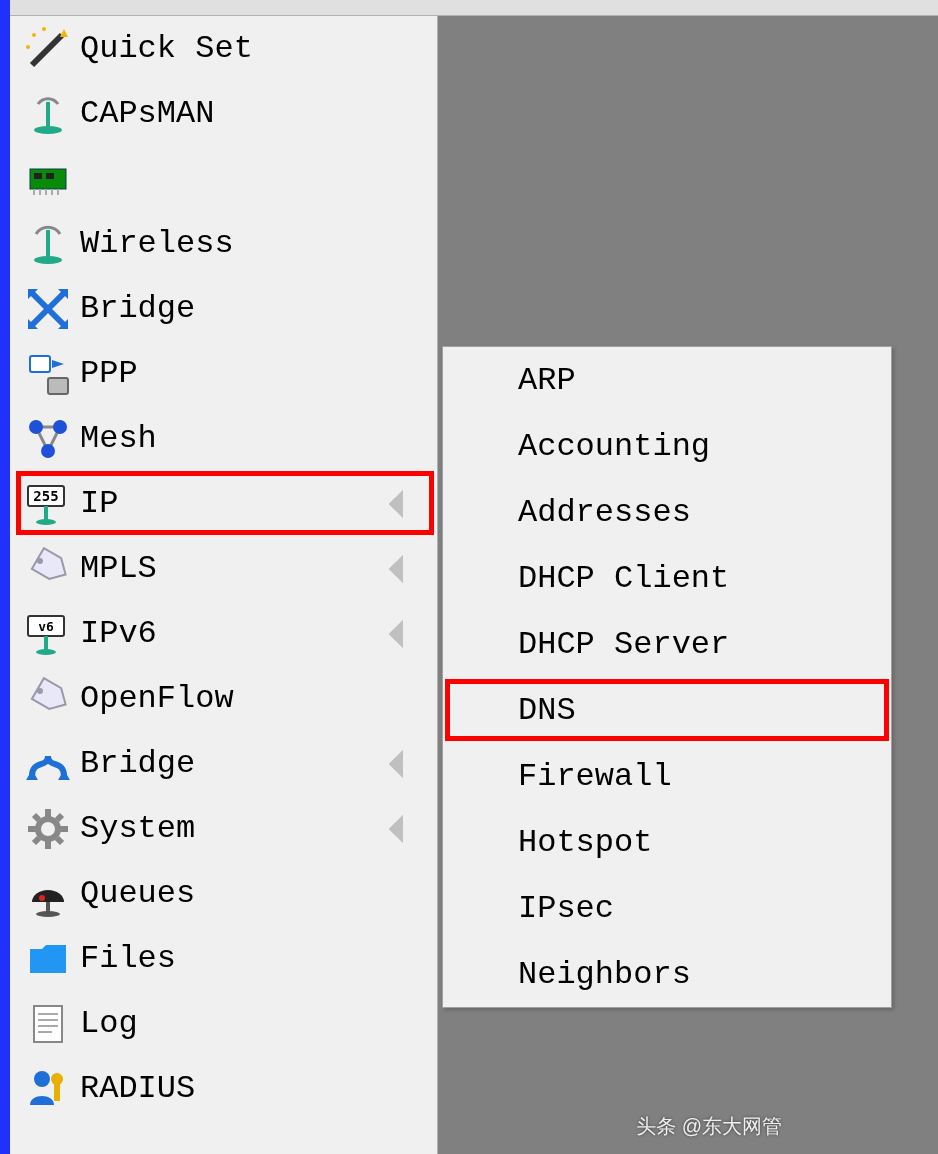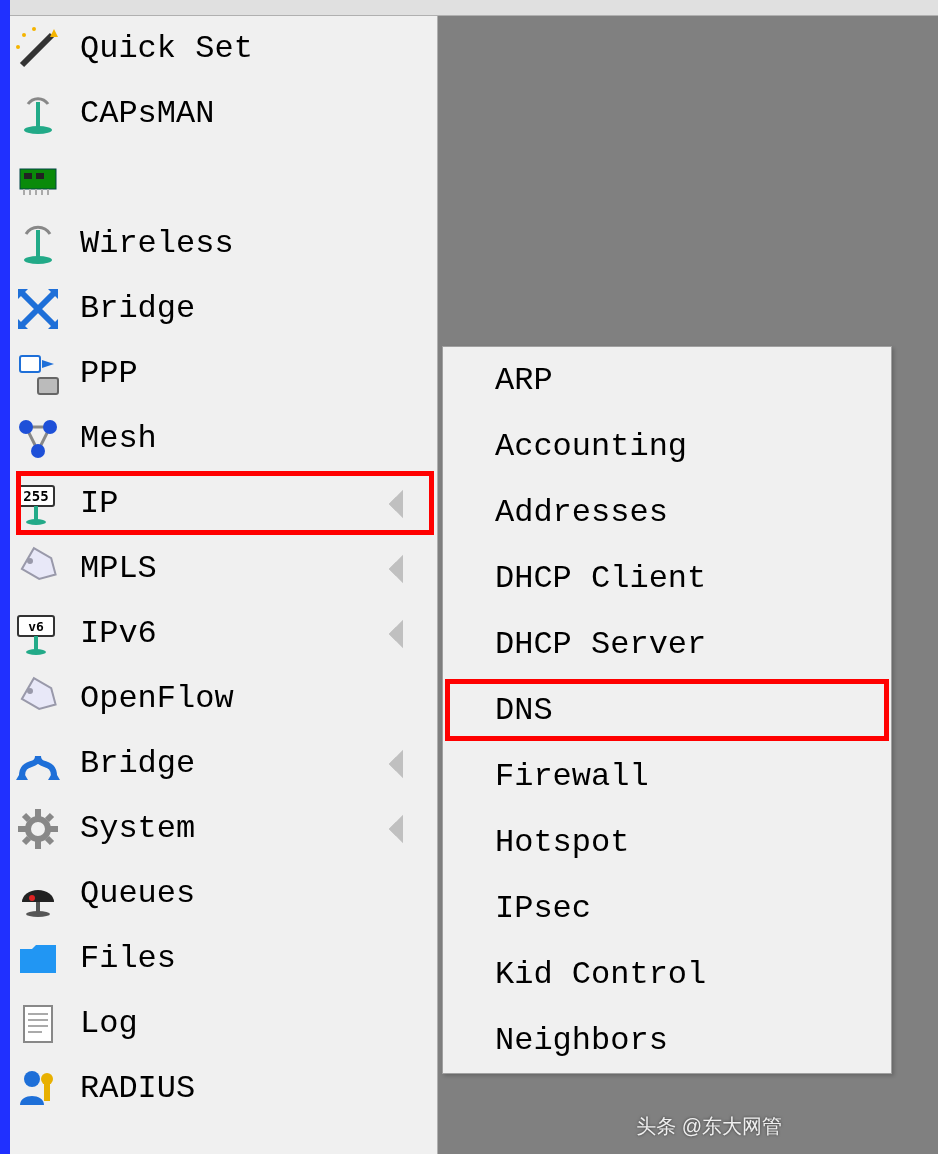--- a/index.html
+++ b/index.html
@@ -45,21 +45,21 @@
     height: 65px;
     padding-left: 4px;
     position: relative;
     cursor: pointer;
   }
   .menu-item .icon {
     width: 58px;
     height: 58px;
     display: flex;
     align-items: center;
-    justify-content: flex-start;
+    justify-content: flex-end;
     flex-shrink: 0;
   }
   .menu-item .label {
     margin-left: 8px;
     color: #000;
     white-space: nowrap;
   }
   .submenu-arrow {
     position: absolute;
     right: 24px;
@@ -87,20 +87,21 @@
     border: 1px solid #a0a0a0;
     box-shadow: 2px 2px 4px rgba(0,0,0,0.2);
   }
   .submenu-item {
     display: flex;
     align-items: center;
     height: 66px;
     padding-left: 52px;
     cursor: pointer;
     color: #000;
+    margin-left: 23px;
   }
   .watermark {
     position: absolute;
     right: 12px;
     bottom: 14px;
     font-family: Liberation Sans, sans-serif;
     font-size: 20px;
     color: rgba(255,255,255,0.9);
     text-shadow: 0 0 3px rgba(0,0,0,0.6);
   }
@@ -353,23 +354,20 @@
     <div class="submenu-item">
       <span>Firewall</span>
     </div>
     <div class="submenu-item">
       <span>Hotspot</span>
     </div>
     <div class="submenu-item">
       <span>IPsec</span>
     </div>
     <div class="submenu-item">
-      <span>Kid Control</span>
-    </div>
-    <div class="submenu-item">
       <span>Neighbors</span>
     </div>
 
     <div class="highlight-box" style="left:2px; top:332px; width:444px; height:62px;"></div>
   </div>
 
   <div class="watermark">头条 @东大网管</div>
 </div>
 
 </body></html>

